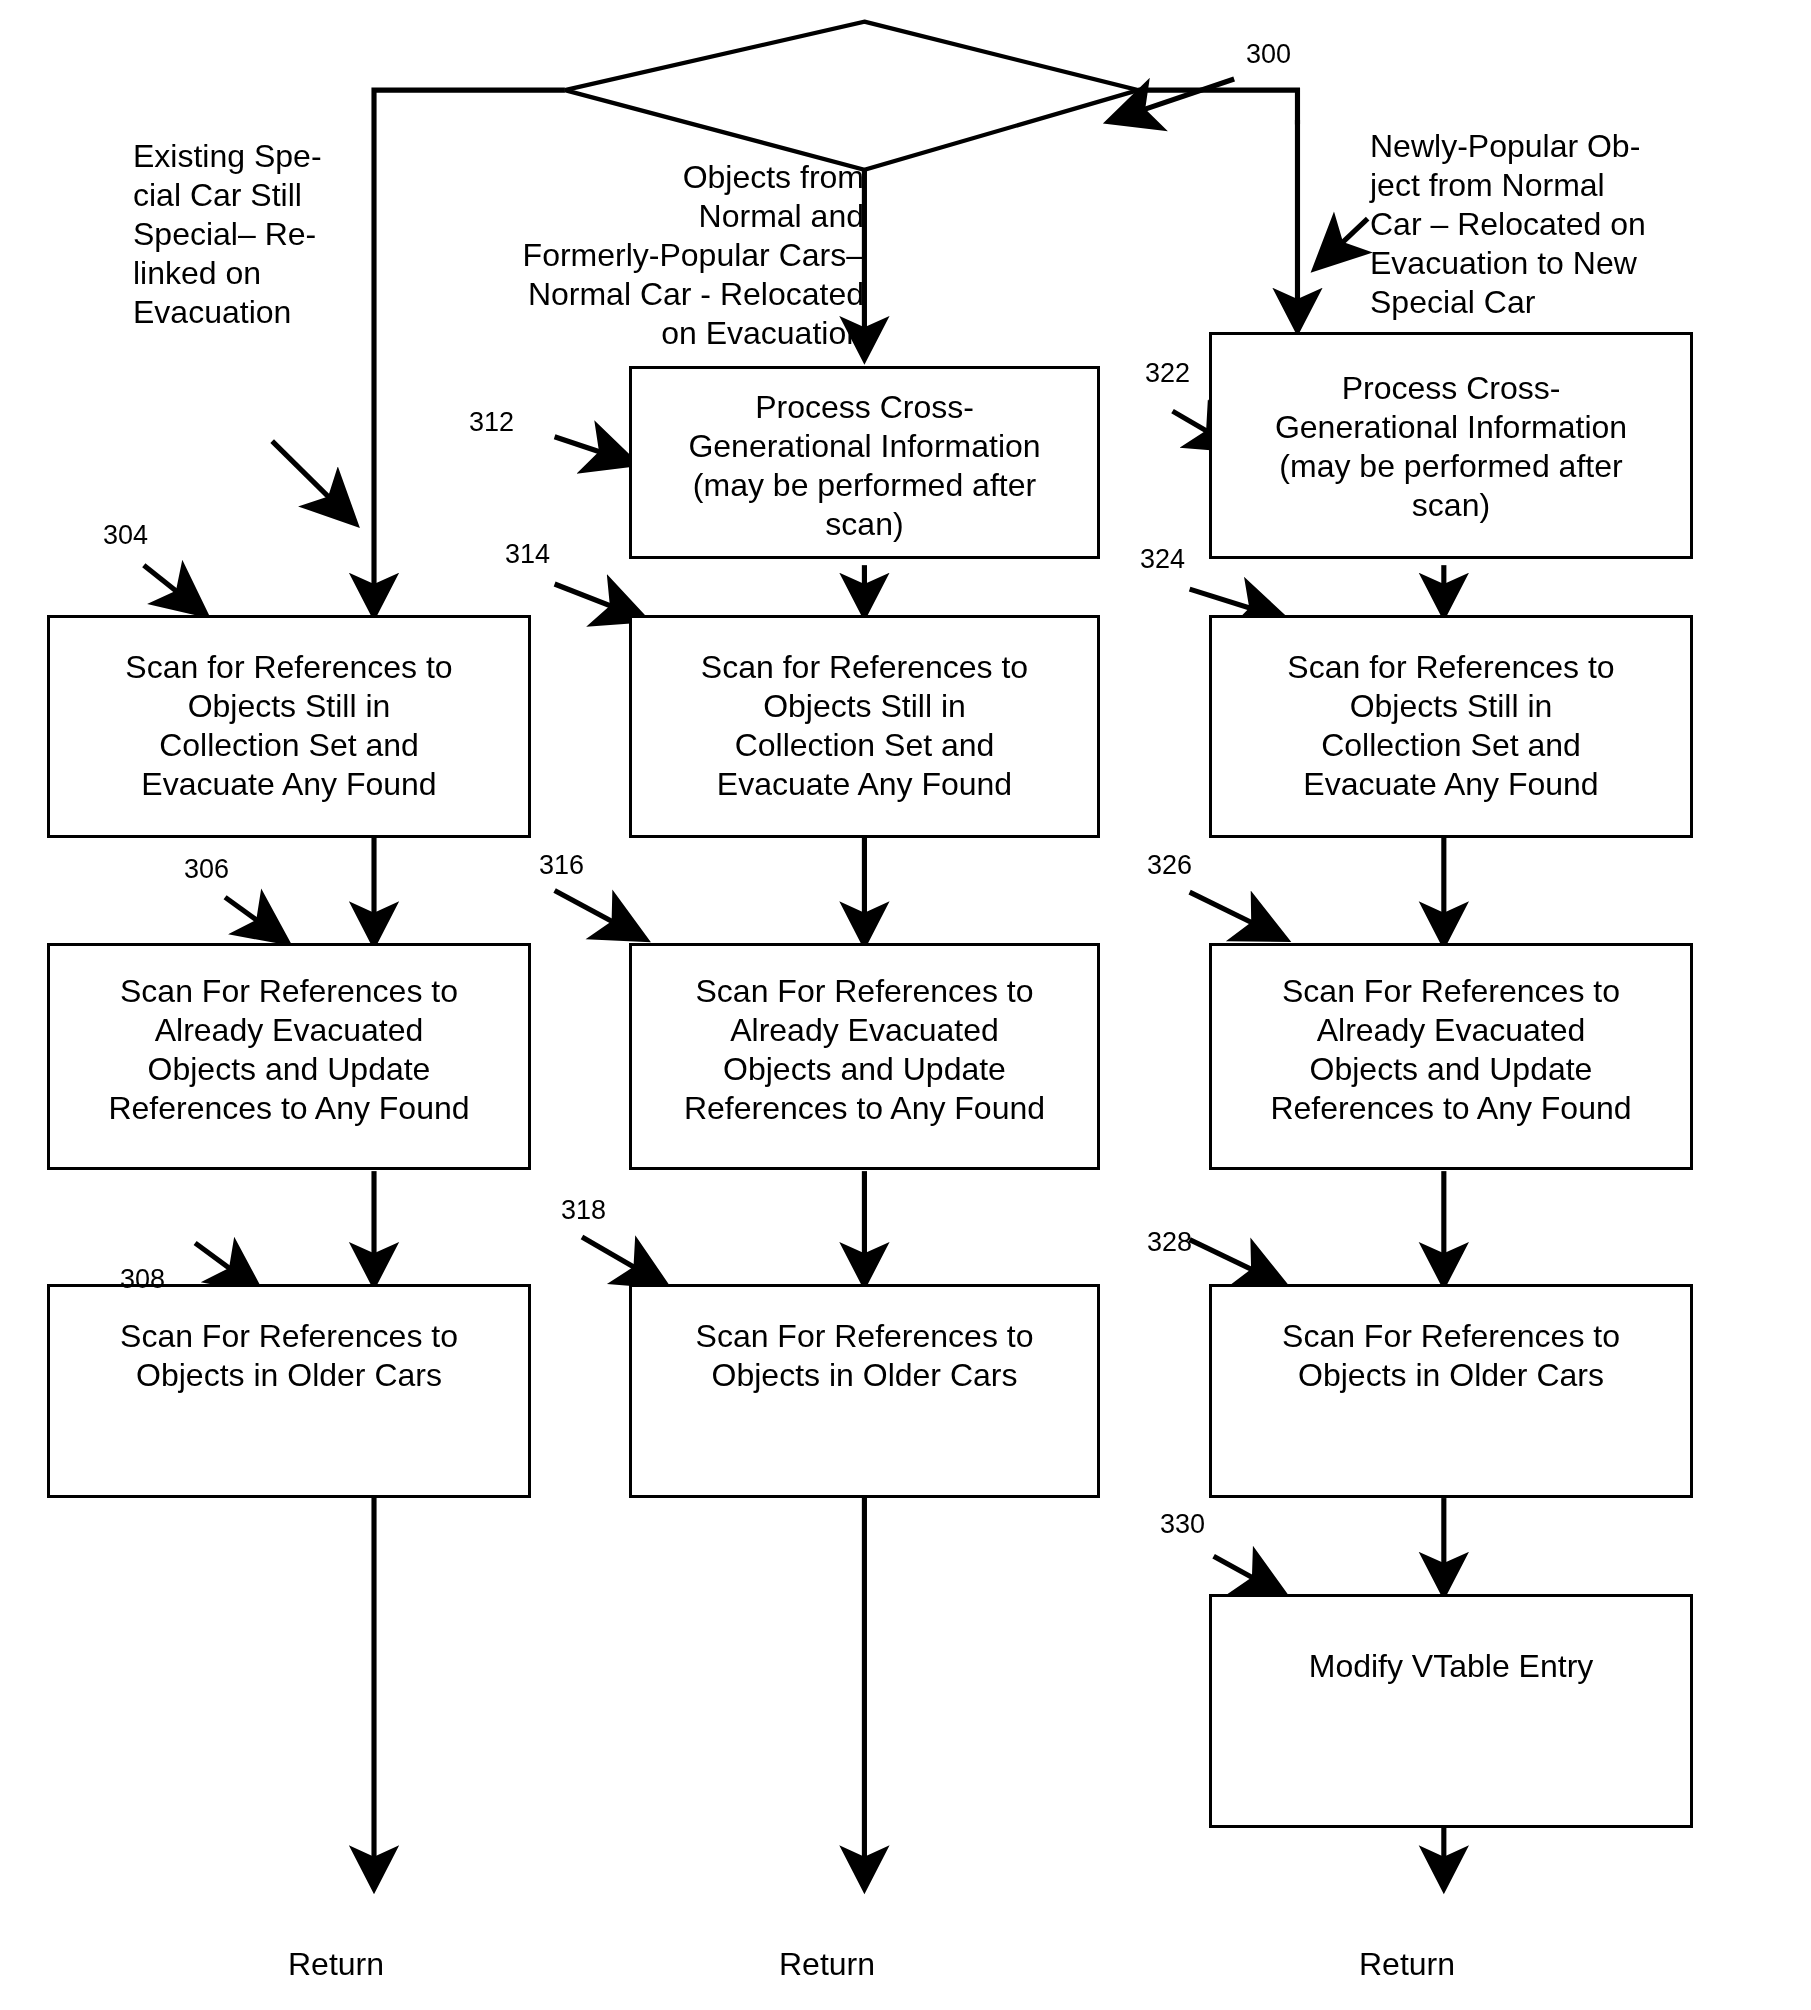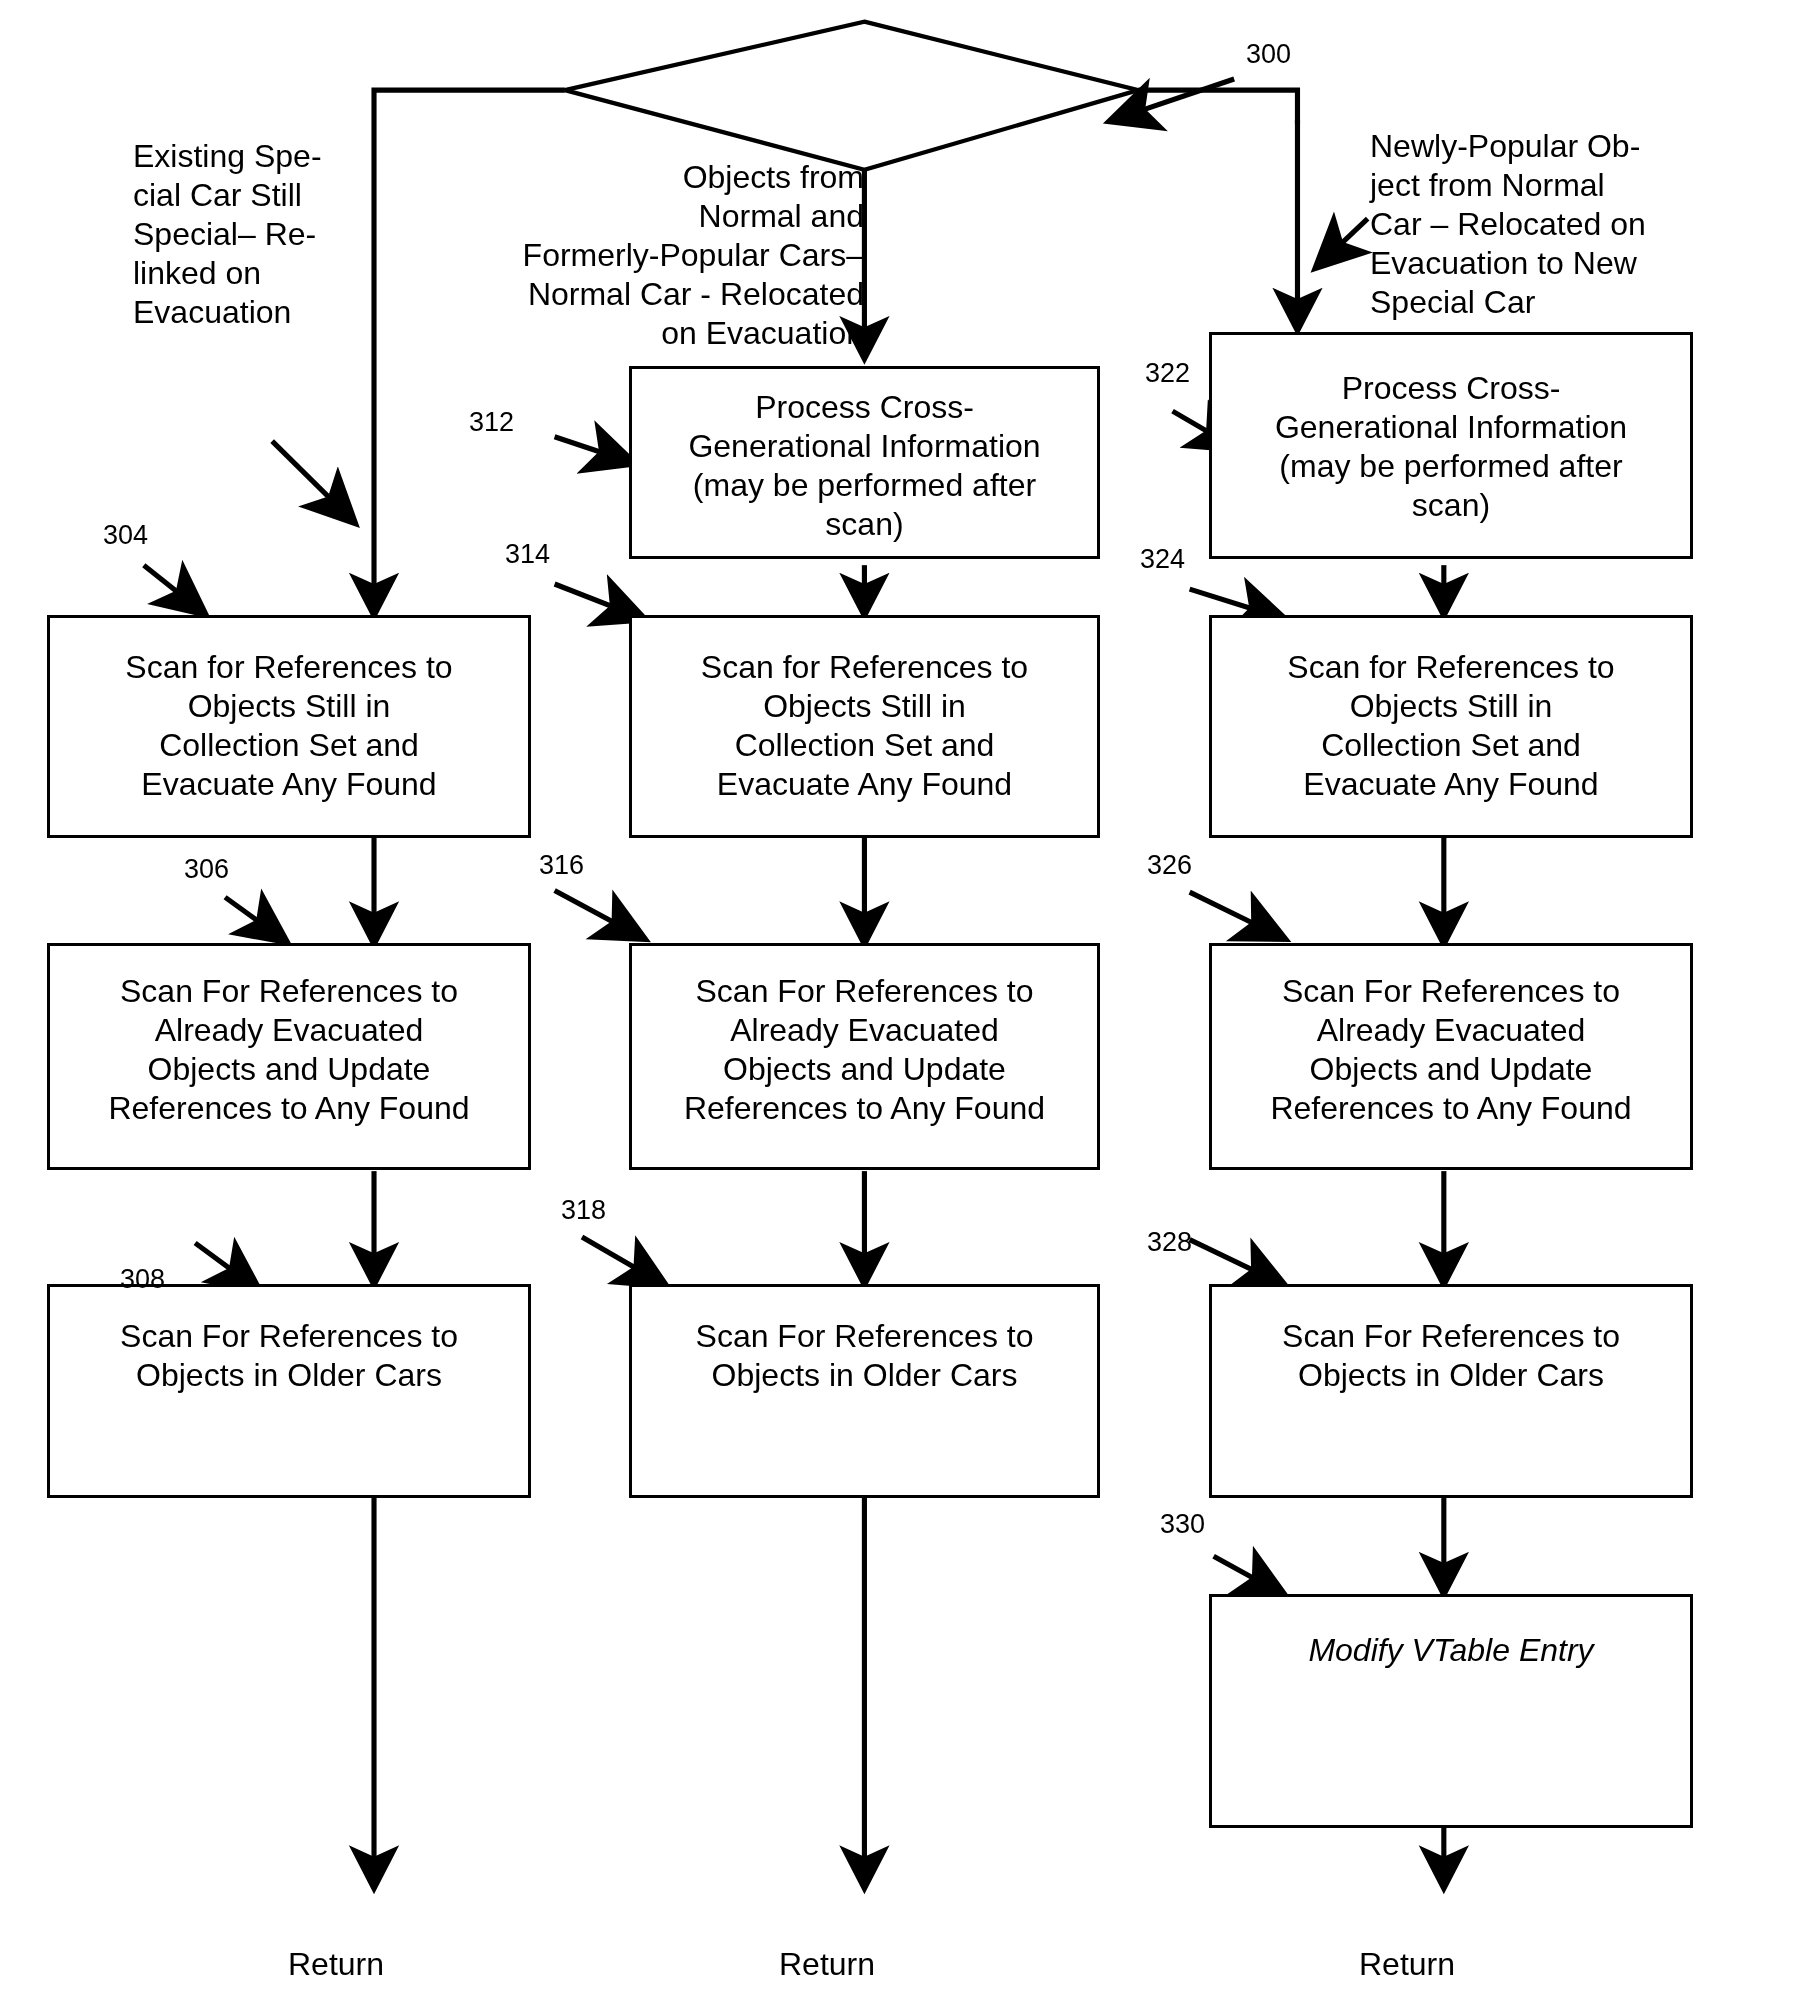--- a/index.html
+++ b/index.html
@@ -274,21 +274,21 @@
 
   <div class="box" style="left:1209px; top:1284px; width:484px; height:214px;">
     <div class="txt" style="margin-top:30px;">
       <div>Scan For References to</div>
       <div>Objects in Older Cars</div>
     </div>
   </div>
   <div class="refnum" style="left:1147px; top:1197px;margin-top:32px;">328</div>
 
   <div class="box" style="left:1209px; top:1594px; width:484px; height:234px;">
-    <div class="txt" style="margin-top:34px;font-style:italic;">
+    <div class="txt" style="margin-top:50px;">
       <div>Modify VTable Entry</div>
     </div>
   </div>
   <div class="refnum" style="left:1160px; top:1511px;">330</div>
 
   <div class="retlabel" style="left:288px; top:1948px; width:171px;">Return</div>
   <div class="retlabel" style="left:779px; top:1948px; width:171px;">Return</div>
   <div class="retlabel" style="left:1359px; top:1948px; width:171px;">Return</div>
 
 </div>

